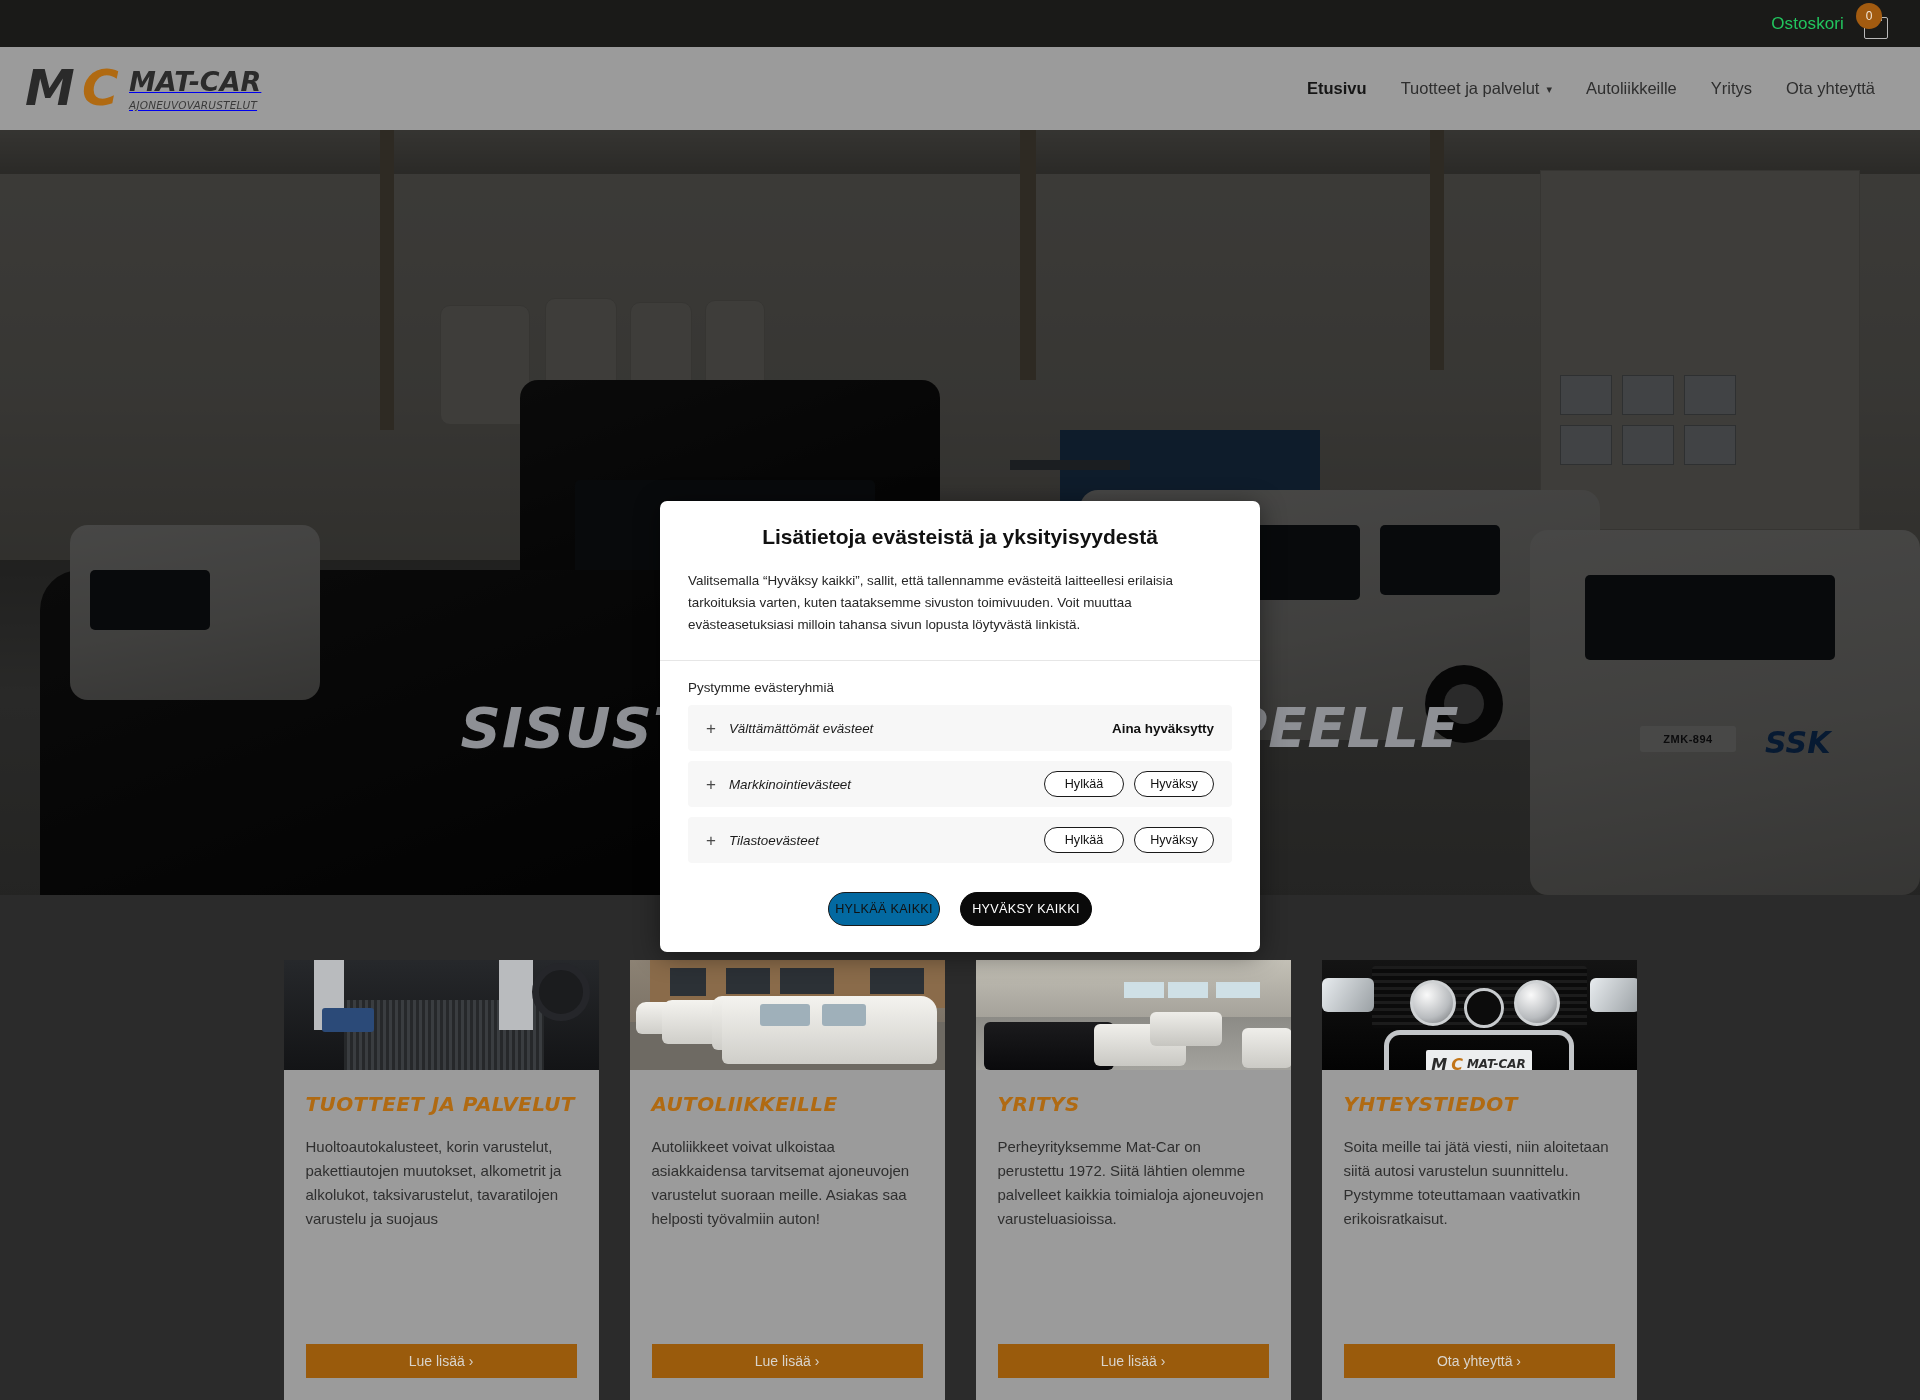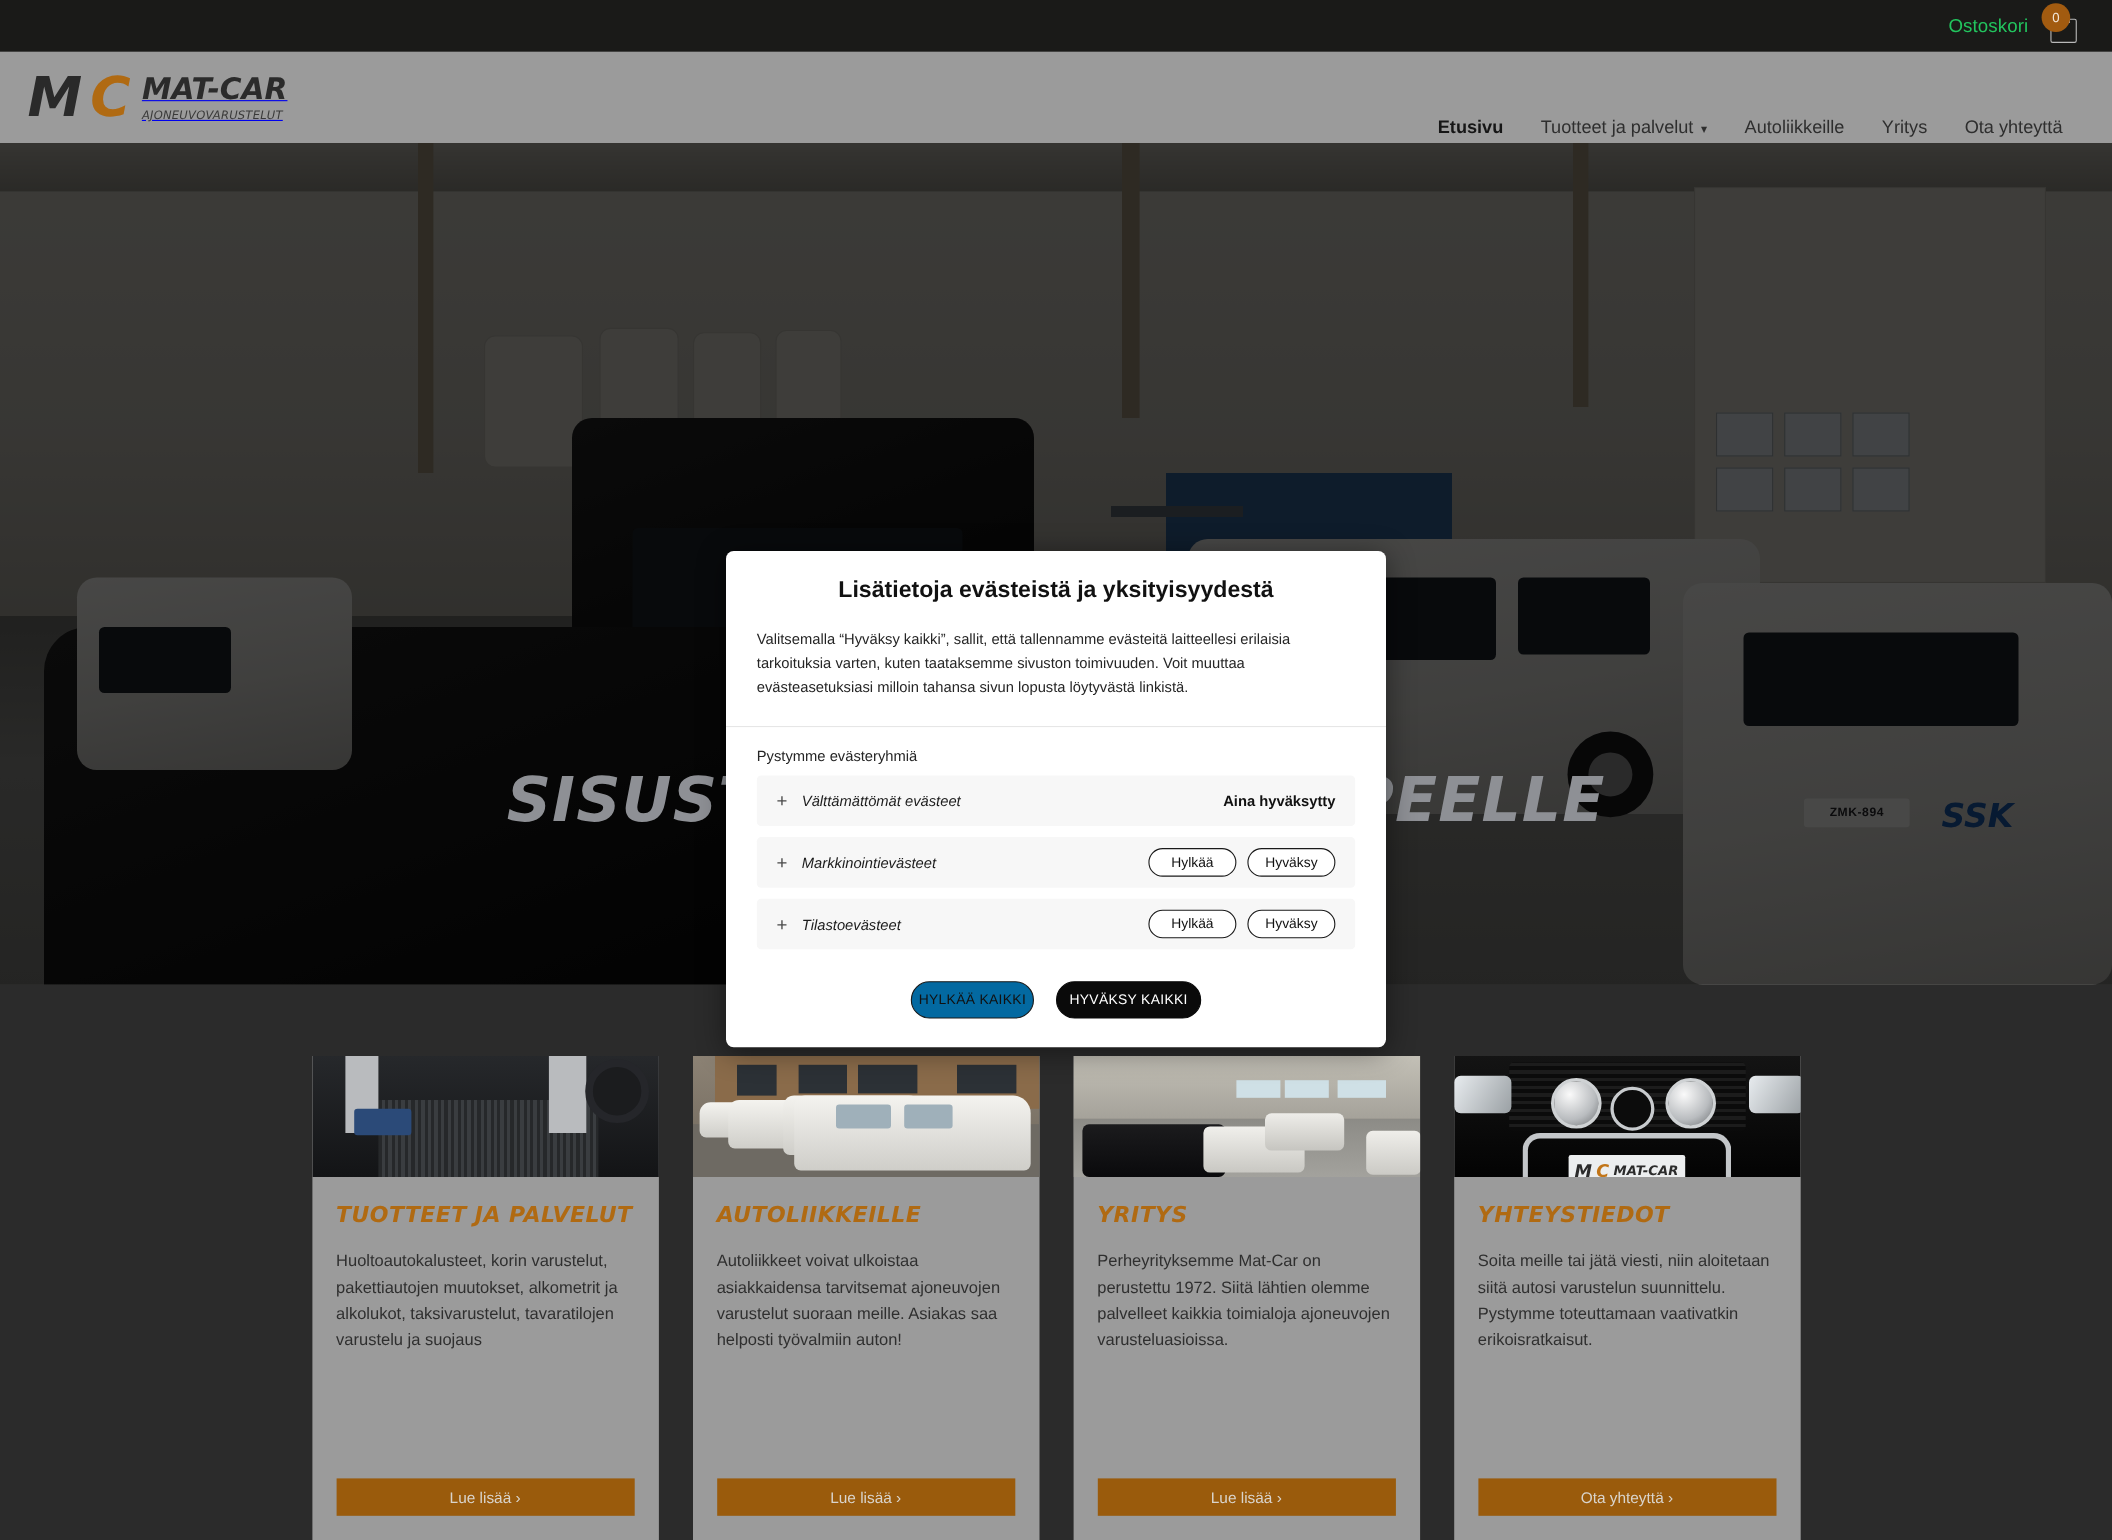--- a/index.html
+++ b/index.html
@@ -60,21 +60,21 @@
     letter-spacing:0px; line-height:26px;
     font-family:"DejaVu Sans", sans-serif;
   }
   .logo-sub{
     font-size:10.5px; font-style:italic; color:#3a3a3a;
     letter-spacing:.2px; margin-top:1px;
     font-family:"DejaVu Sans", sans-serif;
   }
   .nav{
     position:absolute; right:28px; top:0; height:83px;
-    display:flex; align-items:center; gap:0;margin-top:28px;
+    display:flex; align-items:center; gap:0;
   }
   .nav a{
     color:#2e2e2e; text-decoration:none; font-size:16.5px;
     padding:0 17px; display:flex; align-items:center; gap:7px;
     white-space:nowrap;
   }
   .nav a.active{ font-weight:bold; color:#161616; }
   .chev{ font-size:11px; display:inline-block; transform:translateY(1px); }
 
   

